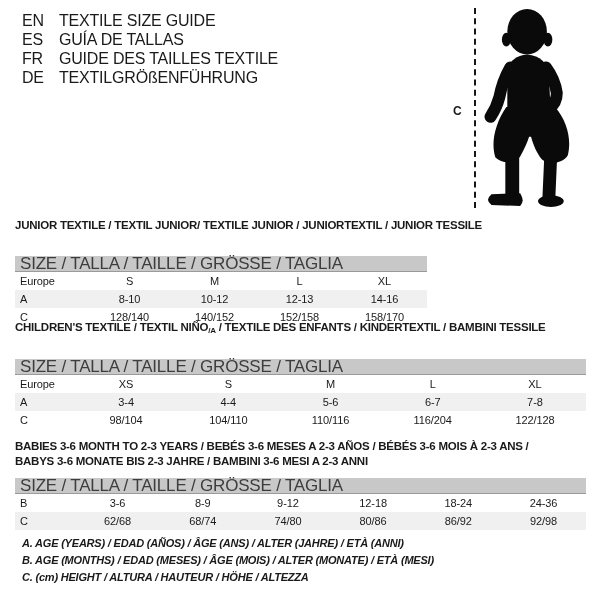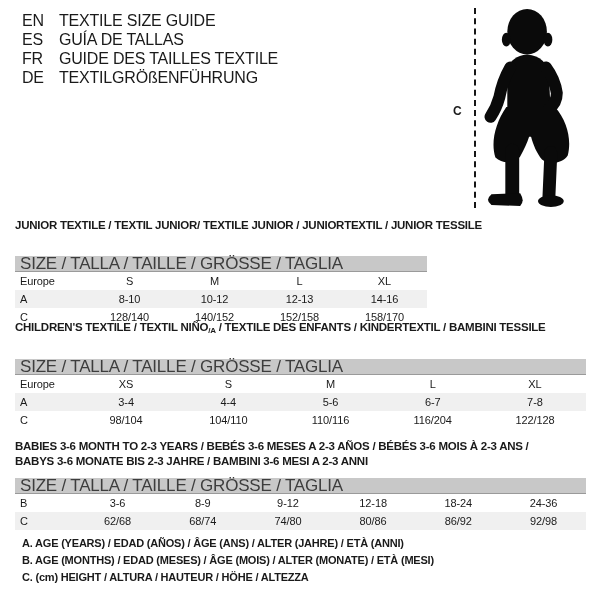--- a/index.html
+++ b/index.html
@@ -38,21 +38,21 @@
   .sec-junior .size-bar{margin-top:23px;}
   .sec-junior .cell.label{width:72px;}
   .sec-children{top:320px;width:571px;}
   .sec-children .size-bar{margin-top:21px;}
   .sec-children .cell.label{width:60px;}
   .sec-babies{top:439px;width:571px;}
   .sec-babies .size-bar{margin-top:9px;}
   .sec-babies .cell.label{width:60px;}
   
   .notes{position:absolute;left:22px;top:535px;}
-  .note{font-size:11px;font-weight:700;letter-spacing:-0.2px;line-height:17px;white-space:nowrap;}
+  .note{font-size:11px;font-weight:700;letter-spacing:-0.2px;line-height:17px;white-space:nowrap;font-style:italic;}
 </style>
 </head>
 <body>
 
 <div class="langs">
   <div class="lang-row">
     <span class="lang-code">EN</span>
     <span class="lang-title">TEXTILE SIZE GUIDE</span>
   </div>
   <div class="lang-row">

